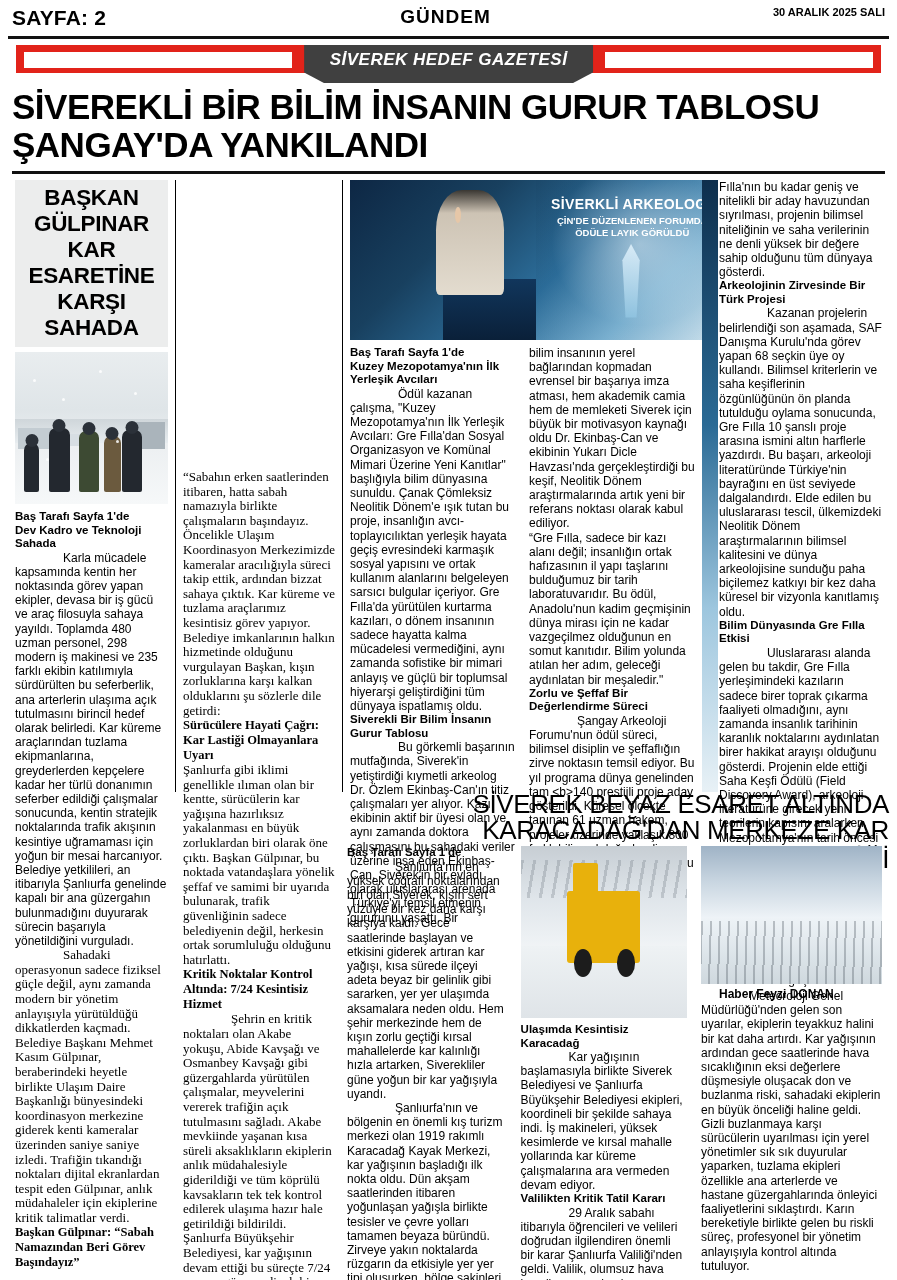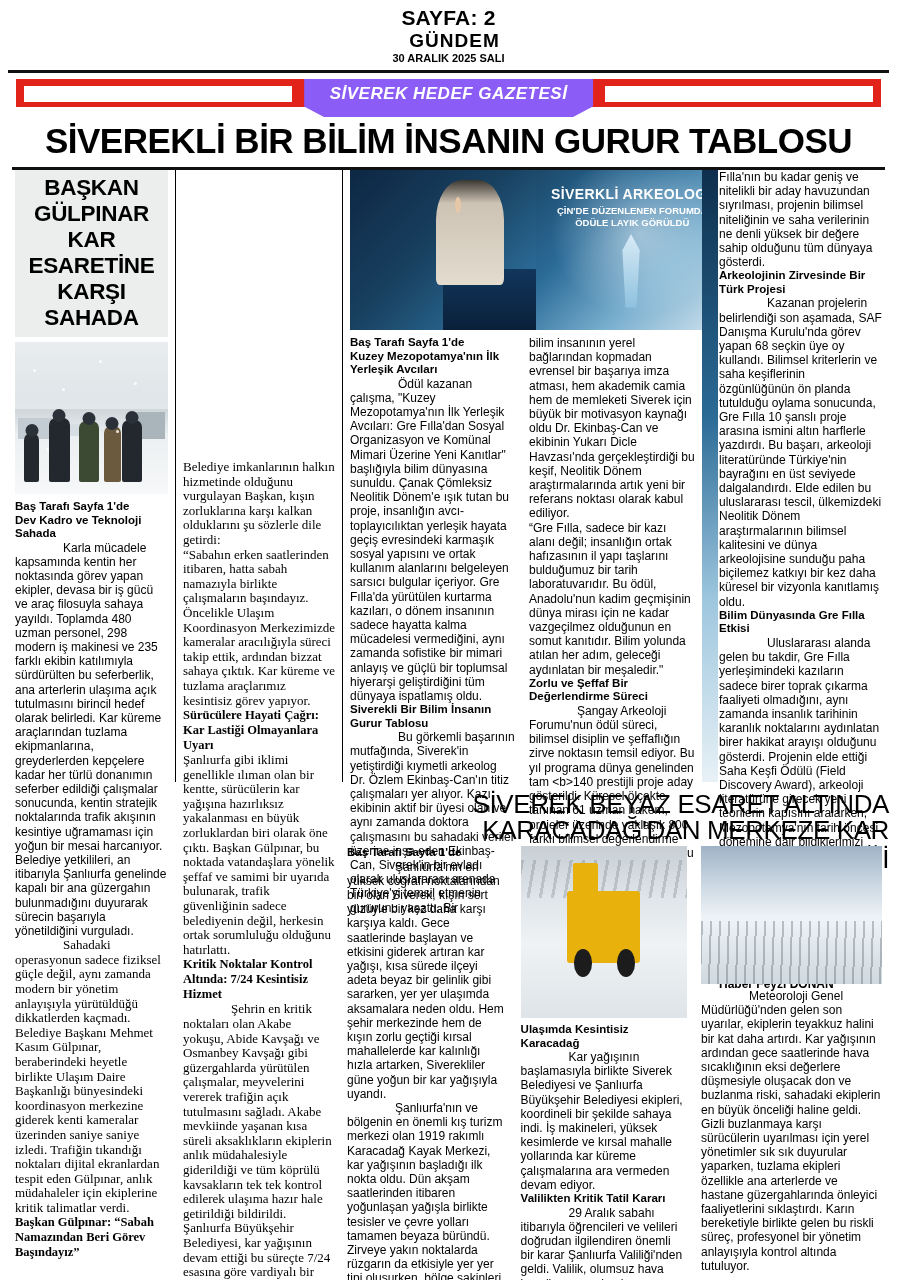--- a/index.html
+++ b/index.html
@@ -8,64 +8,63 @@
     width: 897px; height: 1280px;
     background: #ffffff;
     font-family: "Liberation Sans", sans-serif;
     color: #000;
     overflow: hidden;
   }
   .page { width:897px; height:1280px; position:relative; padding: 0 8px; }
 
   
   .topbar {
-    display:flex; align-items:center; justify-content:space-between;
+    display:flex; align-items:flex-start; justify-content:space-between;
     padding: 6px 4px 4px 4px;
-    flex-direction: column;
   }
   .topbar .page-no { font-weight:bold; font-size:21px; letter-spacing:.2px; }
   .topbar .section { font-weight:bold; font-size:19px; letter-spacing:1px;margin-left:12px; }
   .topbar .date { font-weight:bold; font-size:11px; }
   .rule-black { height:3px; background:#111; margin:2px 0 0 0; }
 
   .ribbon-wrap { position:relative; height:34px; margin-top:6px; }
   .ribbon-bar {
     position:absolute; left:8px; right:8px; top:0; height:28px;
     background:#e2231a; border:2px solid #e2231a;
   }
   .ribbon-bar::before, .ribbon-bar::after{
     content:""; position:absolute; top:5px; height:16px; background:#fff;
   }
   .ribbon-bar::before { left:6px; width:268px; }
   .ribbon-bar::after  { right:6px; width:268px; }
   .ribbon-name {
     position:absolute; left:50%; transform:translateX(-50%); top:0;
-    background:#8b5cf6; color:#fff; font-weight:bold; font-style:italic;
+    background:#404040; color:#fff; font-weight:bold; font-style:italic;
     font-size:17px; letter-spacing:.5px; padding:4px 26px 8px 26px;
     clip-path: polygon(0 0, 100% 0, 100% 72%, 93% 100%, 7% 100%, 0 72%);
     height:38px; line-height:22px; white-space:nowrap;
   }
 
   .main-head {
-    text-align:center; font-weight:bold; font-size:35px; line-height:40px;
+    text-align:left; font-weight:bold; font-size:35px; line-height:40px;
     letter-spacing:-.5px; margin:8px 0 2px 0; padding:0 4px;
   }
   .head-rule { height:3px; background:#111; margin:6px 4px 0 4px; }
 
   
   .kicker { font-weight:bold; font-size:11.5px; line-height:13.5px; }
   .sub { font-weight:bold; font-size:11.5px; line-height:13.5px; }
   p.body { margin:0; font-size:12px; line-height:14.2px; text-align:left; }
   p.body.indent { text-indent:48px; }
   .serif { font-family:"Liberation Serif", serif; }
   .serif p.body { font-size:13px; line-height:14.6px; }
   .serif .sub, .serif .kicker { font-size:12.5px; line-height:15px; }
 
   
-  .upper { display:flex; gap:0; height:612px; }
+  .upper { display:flex; gap:0; margin-top:6px; height:612px; }
   .col { padding:0 7px; }
   .col.bl { border-left:1px solid #000; }
   .c1 { width:167px; }
   .c2 { width:167px; }
   .c3 { width:180px; }
   .c4 { width:180px; }
   .c5 { width:187px; }
 
   .left-head {
     background:#eceded; text-align:center; font-weight:bold;
@@ -154,20 +153,21 @@
     <div class="date">30 ARALIK 2025 SALI</div>
   </div>
   <div class="rule-black"></div>
 
   <div class="ribbon-wrap">
     <div class="ribbon-bar"></div>
     <div class="ribbon-name">SİVEREK HEDEF GAZETESİ</div>
   </div>
 
   <div class="main-head">SİVEREKLİ BİR BİLİM İNSANIN GURUR TABLOSU</div>
+  <div class="main-head" style="margin-top:-4px">ŞANGAY'DA YANKILANDI</div>
   <div class="head-rule"></div>
 
   <div class="upper">
 
     <div class="col c1">
       <div class="left-head">BAŞKAN GÜLPINAR KAR ESARETİNE KARŞI SAHADA</div>
       <div class="snow-photo">
         <div class="ridge"></div>
         <div class="bldg" style="left:2%;top:50%;width:22%;height:14%;"></div>
         <div class="bldg" style="left:74%;top:46%;width:24%;height:18%;background:#aab4bb;"></div>
@@ -200,22 +200,22 @@
       <p class="body indent">Karla mücadele kapsamında kentin her noktasında görev yapan ekipler, devasa bir iş gücü ve araç filosuyla sahaya yayıldı. Toplamda 480 uzman personel, 298 modern iş makinesi ve 235 farklı ekibin katılımıyla sürdürülten bu seferberlik, ana arterlerin ulaşıma açık tutulmasını birincil hedef olarak belirledi. Kar küreme araçlarından tuzlama ekipmanlarına, greyderlerden kepçelere kadar her türlü donanımın seferber edildiği çalışmalar sonucunda, kentin stratejik noktalarında trafik akışının kesintiye uğramaması için yoğun bir mesai harcanıyor. Belediye yetkilileri, an itibarıyla Şanlıurfa genelinde kapalı bir ana güzergahın bulunmadığını duyurarak sürecin başarıyla yönetildiğini vurguladı.</p>
       <div class="serif">
         <p class="body indent">Sahadaki operasyonun sadece fiziksel güçle değil, aynı zamanda modern bir yönetim anlayışıyla yürütüldüğü dikkatlerden kaçmadı. Belediye Başkanı Mehmet Kasım Gülpınar, beraberindeki heyetle birlikte Ulaşım Daire Başkanlığı bünyesindeki koordinasyon merkezine giderek kenti kameralar üzerinden saniye saniye izledi. Trafiğin tıkandığı noktaları dijital ekranlardan tespit eden Gülpınar, anlık müdahaleler için ekiplerine kritik talimatlar verdi.</p>
         <div class="sub">Başkan Gülpınar: “Sabah Namazından Beri Görev Başındayız”</div>
 
       </div>
     </div>
 
     <div class="col c2 bl serif">
       <div style="height:290px"></div>
+      <p class="body">“Sabahın erken saatlerinden itibaren, hatta sabah namazıyla birlikte çalışmaların başındayız. Öncelikle Ulaşım Koordinasyon Merkezimizde kameralar aracılığıyla süreci takip ettik, ardından bizzat sahaya çıktık. Kar küreme ve tuzlama araçlarımız kesintisiz görev yapıyor.</p>
       <p class="body">Belediye imkanlarının halkın hizmetinde olduğunu vurgulayan Başkan, kışın zorluklarına karşı kalkan olduklarını şu sözlerle dile getirdi:</p>
-      <p class="body">“Sabahın erken saatlerinden itibaren, hatta sabah namazıyla birlikte çalışmaların başındayız. Öncelikle Ulaşım Koordinasyon Merkezimizde kameralar aracılığıyla süreci takip ettik, ardından bizzat sahaya çıktık. Kar küreme ve tuzlama araçlarımız kesintisiz görev yapıyor.</p>
       <div class="sub">Sürücülere Hayati Çağrı: Kar Lastiği Olmayanlara Uyarı</div>
       <p class="body">Şanlıurfa gibi iklimi genellikle ılıman olan bir kentte, sürücülerin kar yağışına hazırlıksız yakalanması en büyük zorluklardan biri olarak öne çıktı. Başkan Gülpınar, bu noktada vatandaşlara yönelik şeffaf ve samimi bir uyarıda bulunarak, trafik güvenliğinin sadece belediyenin değil, herkesin ortak sorumluluğu olduğunu hatırlattı.</p>
       <div class="sub">Kritik Noktalar Kontrol Altında: 7/24 Kesintisiz Hizmet</div>
       <p class="body indent">Şehrin en kritik noktaları olan Akabe yokuşu, Abide Kavşağı ve Osmanbey Kavşağı gibi güzergahlarda yürütülen çalışmalar, meyvelerini vererek trafiğin açık tutulmasını sağladı. Akabe mevkiinde yaşanan kısa süreli aksaklıkların ekiplerin anlık müdahalesiyle giderildiği ve tüm köprülü kavsakların tek tek kontrol edilerek ulaşıma hazır hale getirildiği bildirildi. Şanlıurfa Büyükşehir Belediyesi, kar yağışının devam ettiği bu süreçte 7/24 esasına göre vardiyalı bir sistemle sahada kalmaya devam edecek.</p>
 
     </div>
 
     <div class="col c3 bl">
       <div class="arke-photo" style="width:358px;margin-left:0;">
         <div class="stage"></div>

